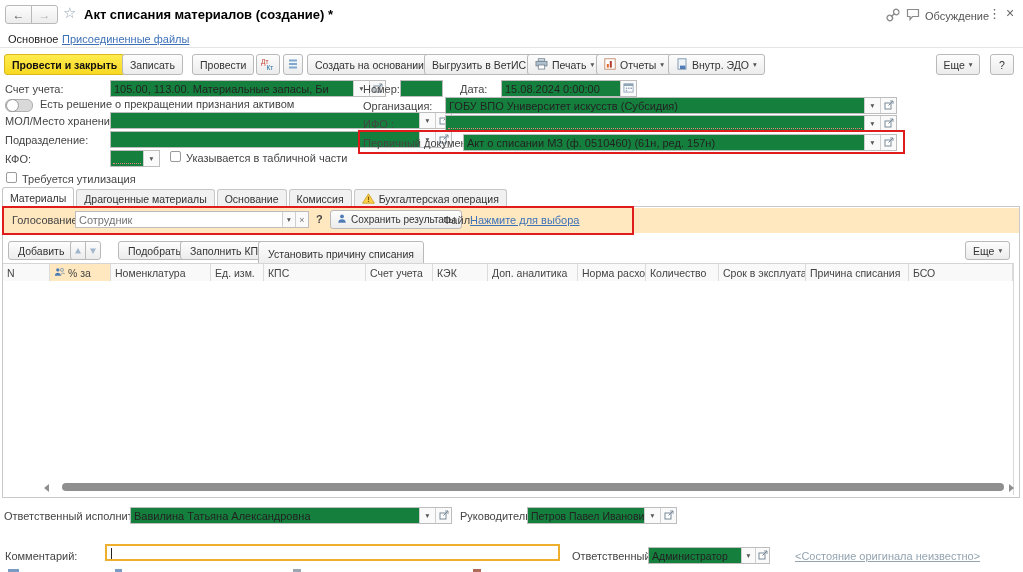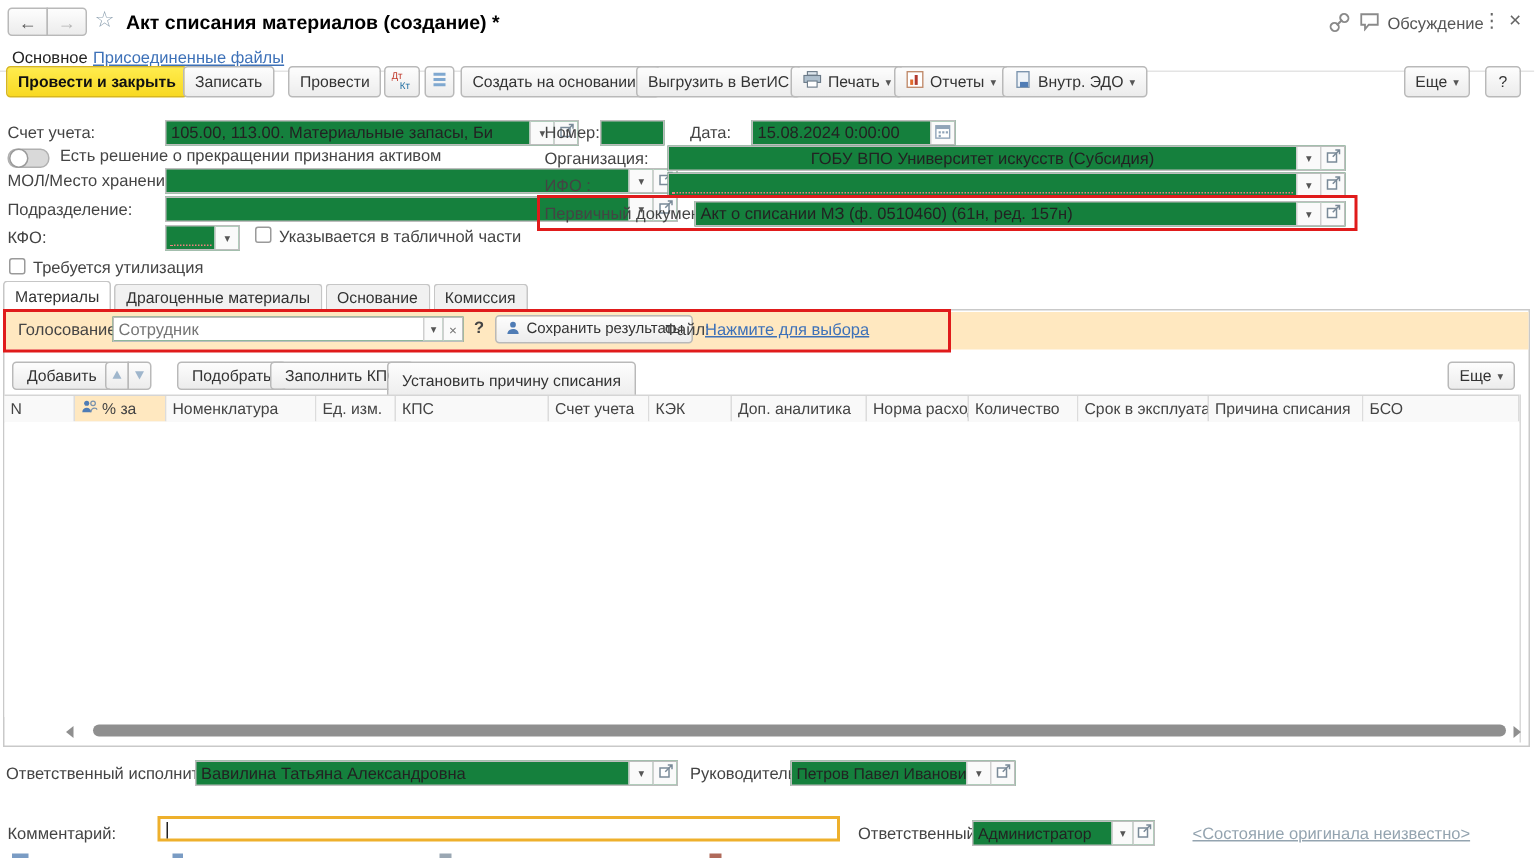--- a/index.html
+++ b/index.html
@@ -1,21 +1,21 @@
 <!DOCTYPE html>
 <html><head>
 <meta charset="utf-8">
 <style>
   html,body{margin:0;padding:0;background:#fff;}
   #root{position:relative;width:1023px;height:572px;background:#fff;overflow:hidden;
         font-family:"Liberation Sans","DejaVu Sans",sans-serif;font-size:11px;color:#333;}
   .abs{position:absolute;}
   .lbl{position:absolute;white-space:nowrap;color:#444;font-size:11px;}
   
-  .tbtn{position:absolute;top:44px;height:21px;box-sizing:border-box;border:1px solid #b9b9b9;border-radius:3px;
+  .tbtn{position:absolute;top:54px;height:21px;box-sizing:border-box;border:1px solid #b9b9b9;border-radius:3px;
         background:linear-gradient(#fdfdfd,#ececec);display:inline-flex;align-items:center;gap:4px;
         padding:0 7px;font-size:10.5px;color:#333;white-space:nowrap;cursor:pointer;}
   .tbtn.primary{background:linear-gradient(#ffec4d,#f8d923);border-color:#d8b71f;font-weight:bold;color:#111;}
   .sbtn{box-sizing:border-box;border:1px solid #b9b9b9;border-radius:3px;background:linear-gradient(#fdfdfd,#ececec);
         display:inline-flex;align-items:center;justify-content:center;cursor:pointer;}
   .dd-arrow{font-size:7.5px;color:#555;line-height:1;}
   
   .fld{position:absolute;height:17px;box-sizing:border-box;border:1px solid #bdbdbd;background:#15803d;display:flex;align-items:stretch;}
   .fld .val{flex:1;position:relative;padding:1px 3px 0 3px;font-size:11px;line-height:14px;color:#222;
             white-space:nowrap;overflow:hidden;}
@@ -226,21 +226,21 @@
             <rect x="3" y="6" width="1.6" height="1.6" fill="#90a4b8"></rect>
             <rect x="5.6" y="6" width="1.6" height="1.6" fill="#90a4b8"></rect>
             <rect x="8.2" y="6" width="1.6" height="1.6" fill="#90a4b8"></rect>
             <rect x="3" y="8.6" width="1.6" height="1.6" fill="#90a4b8"></rect>
           </svg>
       </span>
     </div>
   </div>
 
   <span class="lbl" style="left:363px;top:100px;">Организация:</span>
-  <div class="fld" style="left:445px;top:97px;width:452px;text-align:center;">
+  <div class="fld" style="left:445px;top:97px;width:452px;">
     <div class="val">ГОБУ ВПО Университет искусств (Субсидия)</div>
     <div class="fbtn">
         <span class="dd-arrow">▾</span>
       </div>
     <div class="fbtn open-btn">
         <span><svg width="10" height="10" viewBox="0 0 10 10">
             <rect x="1" y="3" width="6" height="6" fill="#fff" stroke="#7a8a98"></rect>
             <path d="M4.5 5.5 L9 1 M6.2 1 H9 V3.8" stroke="#7a8a98" fill="none"></path>
           </svg></span>
       </div>
@@ -283,20 +283,30 @@
       </div>
     <div class="ptab">
         <span>Драгоценные материалы</span>
       </div>
     <div class="ptab">
         <span>Основание</span>
       </div>
     <div class="ptab">
         <span>Комиссия</span>
       </div>
+    <div class="ptab">
+      <span>
+        <svg width="13" height="11" viewBox="0 0 13 11">
+            <path d="M6.5 0.8 L12.4 10.2 H0.6 Z" fill="#ffd24d" stroke="#c79a17" stroke-width="0.8"></path>
+            <rect x="5.9" y="3.6" width="1.2" height="3.4" fill="#7a5b00"></rect>
+            <rect x="5.9" y="7.8" width="1.2" height="1.2" fill="#7a5b00"></rect>
+          </svg>
+      </span>
+      <span>Бухгалтерская операция</span>
+    </div>
   </div>
 
   <div class="panel"></div>
 
   <div class="vote"></div>
   <span class="lbl" style="left:12px;top:214px;z-index:3;">Голосование:</span>
   <div class="fld" style="left:75px;top:211px;width:234px;z-index:3;">
     <div class="val" style="padding:0;">
       <input style="width: 100%; height: 100%; border: none; outline: none; font: 11px &quot;Liberation Sans&quot;, sans-serif; padding: 1px 3px; box-sizing: border-box; color: rgb(34, 34, 34);" placeholder="Сотрудник">
     </div>

